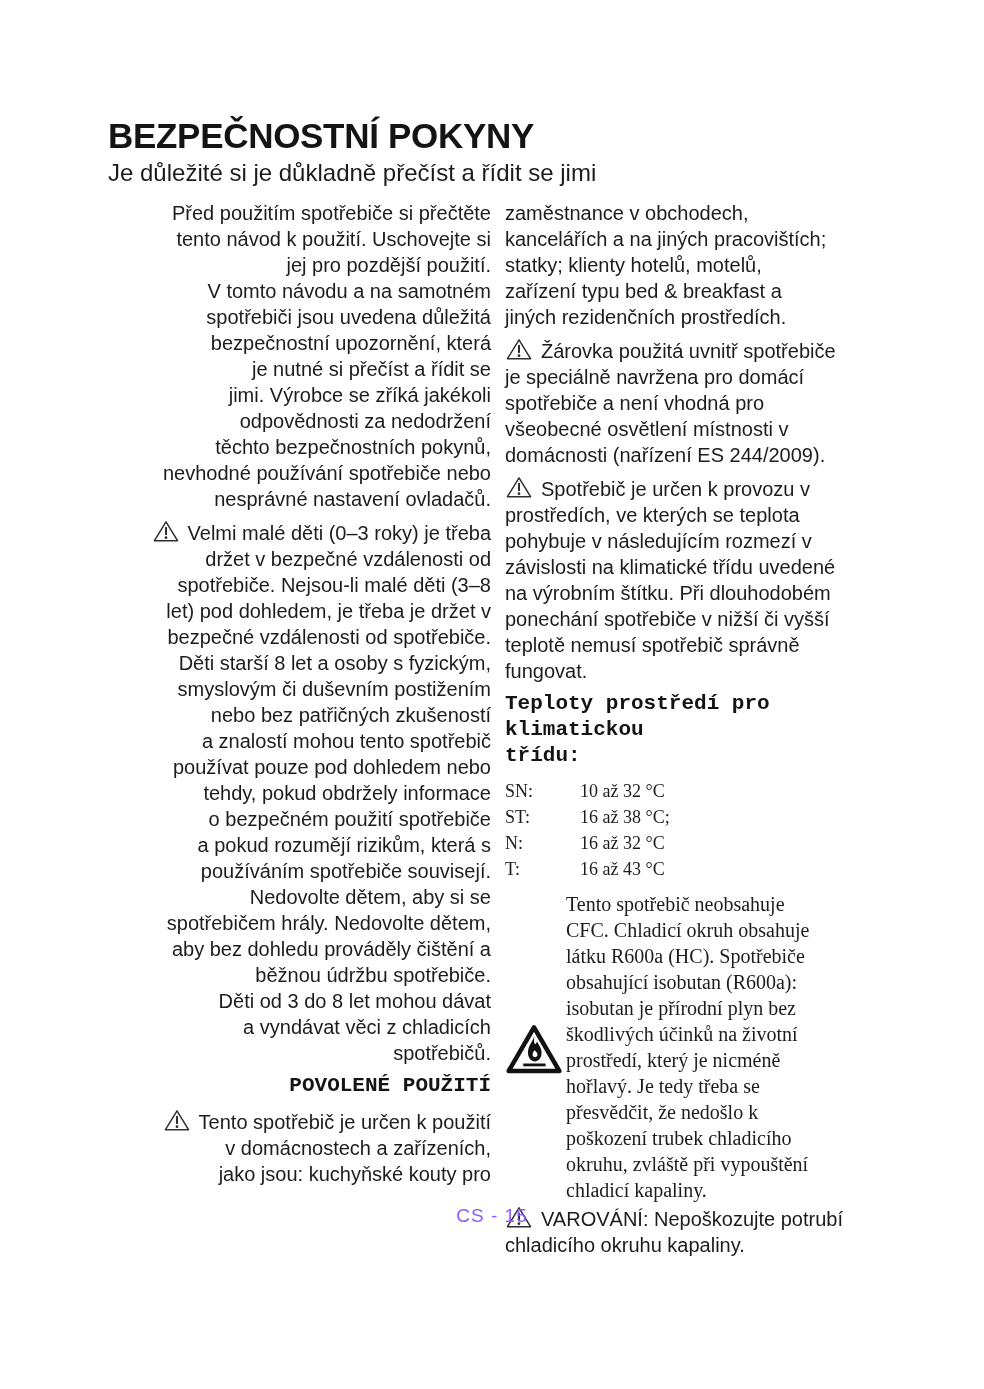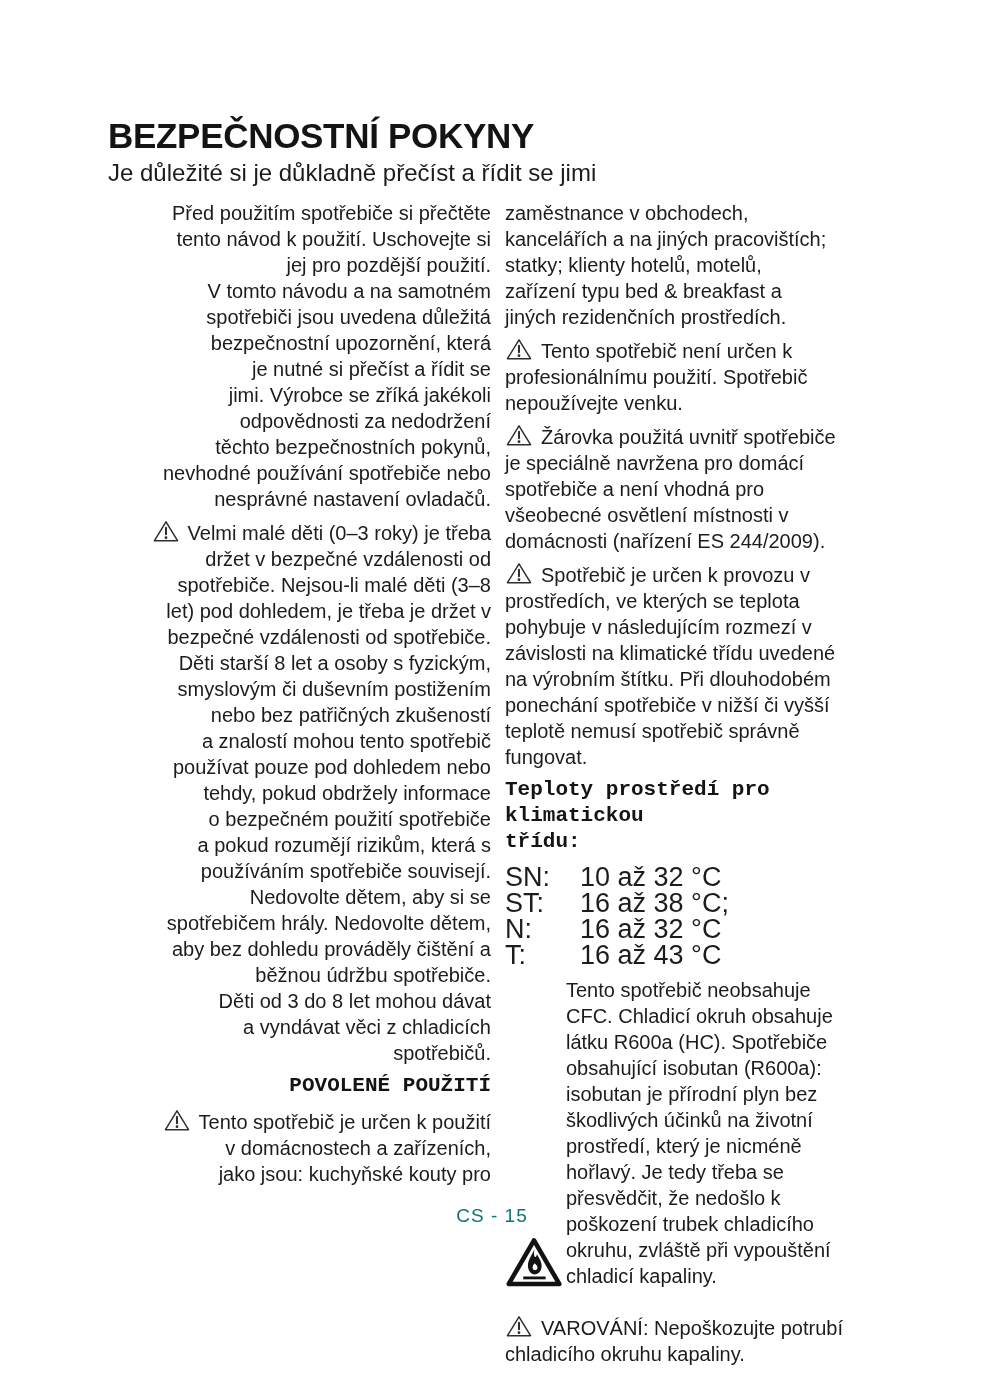--- a/index.html
+++ b/index.html
@@ -62,49 +62,51 @@
     font-family: Liberation Mono, monospace;
   }
   .warn-icon {
     display: inline-block;
     vertical-align: -3px;
     margin-right: 8px;
   }
   .warn-icon svg { display: block; }
   .climate-table {
     margin: 0 0 9px 0;
-    font-size: 27px;
+    font-size: 18px;
     line-height: 26px;
+    font-family: Liberation Serif, serif;
   }
   .climate-row { display: flex; }
   .climate-label {
     width: 75px;
     flex: none;
   }
   .flame-block {
     display: flex;
-    align-items: flex-end;
-    margin: 2px 0 25px 0;
+    align-items: center;
+    margin: 2px 0 2px 0;
+    font-family: Liberation Serif, serif;
   }
   .flame-gutter {
     width: 61px;
     flex: none;
     padding-top: 3px;
   }
   .flame-gutter svg { display: block; }
   .flame-block .para { margin: 0; flex: 1; }
   .footer {
     position: absolute;
     bottom: 22px;
     left: 0;
     width: 984px;
     text-align: center;
     font-size: 19px;
     letter-spacing: 1px;
-    color: #0f766e;
+    color: #8b5cf6;
   }
 </style>
 </head>
 <body>
 
 <div class="page">
 
   <h1 class="title">BEZPEČNOSTNÍ POKYNY</h1>
   <div class="subtitle">Je důležité si je důkladně přečíst a řídit se jimi</div>
 
@@ -165,27 +167,20 @@
     </div>
 
     <div class="col col-right">
 
       <p class="para">zaměstnance v obchodech,
 kancelářích a na jiných pracovištích;
 statky; klienty hotelů, motelů,
 zařízení typu bed &amp; breakfast a
 jiných rezidenčních prostředích.</p>
 
-      <p class="para"><span class="warn-icon"><svg width="28" height="24" viewBox="0 0 30 26">
-              <path d="M15 3 L27.5 23.5 L2.5 23.5 Z" fill="none" stroke="#2e2e2e" stroke-width="1.6" stroke-linejoin="round"></path>
-              <path d="M15 9.5 L15 16.5" stroke="#2e2e2e" stroke-width="2.2" stroke-linecap="round"></path>
-              <circle cx="15" cy="20.2" r="1.5" fill="#2e2e2e"></circle>
-            </svg></span><span>Tento spotřebič není určen k
-profesionálnímu použití. Spotřebič
-nepoužívejte venku.</span></p>
 
       <p class="para"><span class="warn-icon"><svg width="28" height="24" viewBox="0 0 30 26">
               <path d="M15 3 L27.5 23.5 L2.5 23.5 Z" fill="none" stroke="#2e2e2e" stroke-width="1.6" stroke-linejoin="round"></path>
               <path d="M15 9.5 L15 16.5" stroke="#2e2e2e" stroke-width="2.2" stroke-linecap="round"></path>
               <circle cx="15" cy="20.2" r="1.5" fill="#2e2e2e"></circle>
             </svg></span><span>Žárovka použitá uvnitř spotřebiče
 je speciálně navržena pro domácí
 spotřebiče a není vhodná pro
 všeobecné osvětlení místnosti v
 domácnosti (nařízení ES 244/2009).</span></p>

